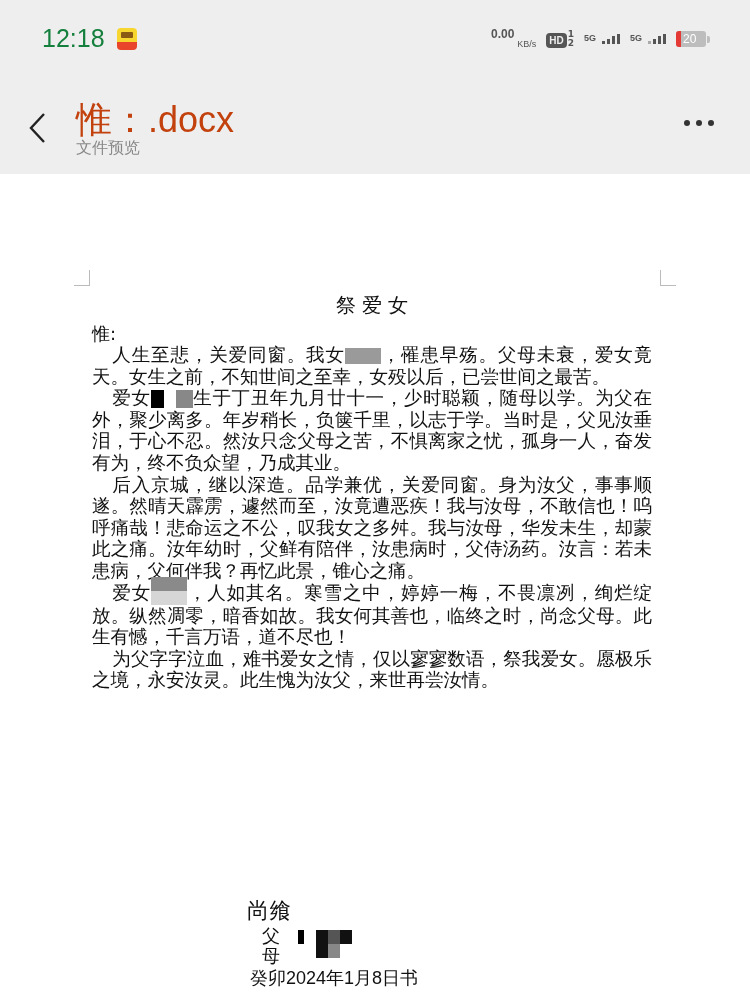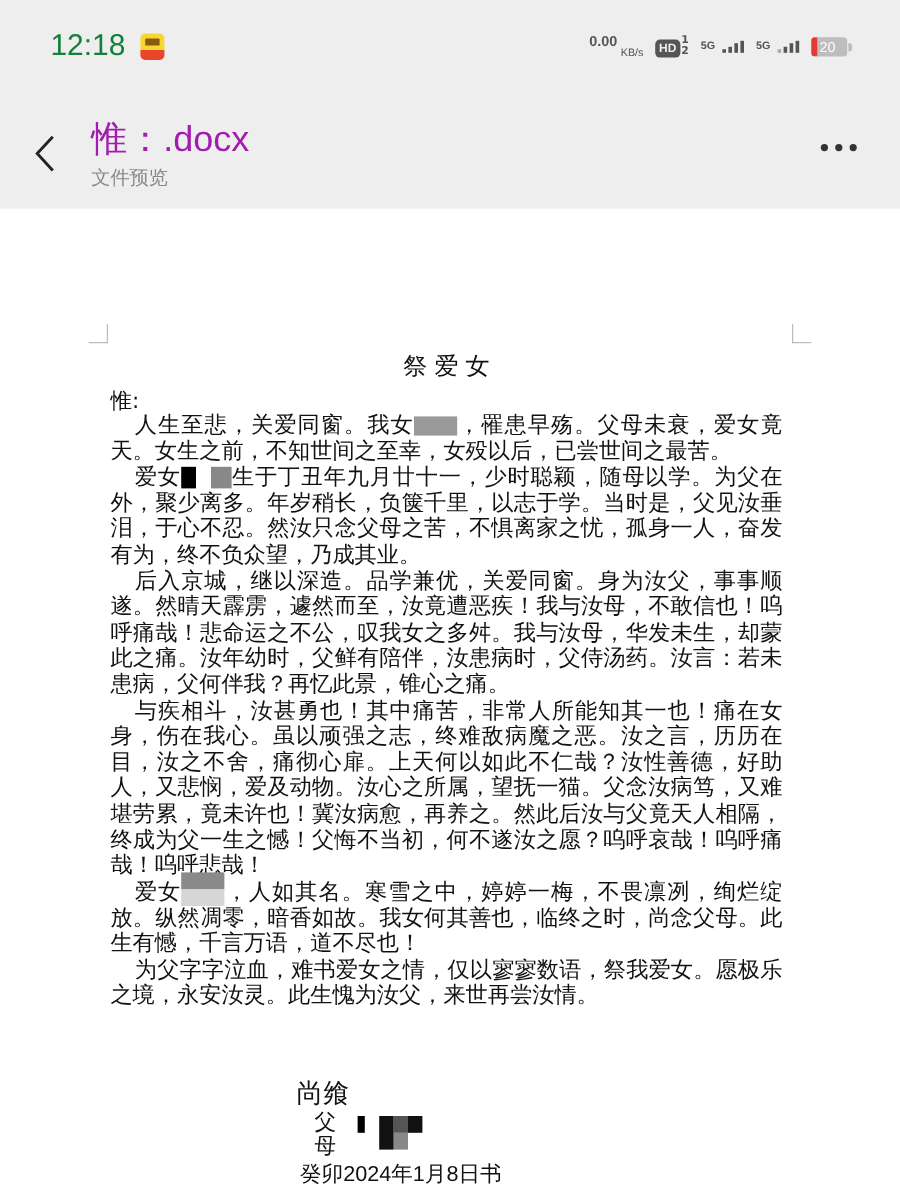--- a/index.html
+++ b/index.html
@@ -22,21 +22,21 @@
   .sig { display: flex; flex-direction: row; align-items: flex-start; }
   .sig .lbl { font-size: 9px; font-weight: bold; line-height: 9px; font-family: "Liberation Sans", sans-serif; }
   .bars { display: flex; align-items: flex-end; gap: 2px; height: 10px; margin-left: 6px; }
   .bars span { width: 3px; background: #555; display: block; }
   .battery { position: relative; width: 30px; height: 16px; border-radius: 3px; background: #bdbdbd; overflow: hidden; }
   .battery .lvl { position: absolute; left: 0; top: 0; bottom: 0; width: 5px; background: #e53935; }
   .battery .txt { position: absolute; left: 7px; top: 0; font-size: 12px; color: #fff; line-height: 16px; font-family: "Liberation Sans", sans-serif; }
   .battery-tip { width: 3px; height: 7px; background: #bdbdbd; border-radius: 0 2px 2px 0; margin-left: -9px; }
 
   .back-btn { position: absolute; left: 26px; top: 110px; width: 24px; height: 36px; cursor: pointer; }
-  .doc-title { position: absolute; left: 76px; top: 96px; font-size: 30px; color: #a21caf; font-family: "Liberation Sans", sans-serif; }
+  .doc-title { position: absolute; left: 76px; top: 96px; font-size: 36px; color: #c2410c; font-family: "Liberation Sans", sans-serif; }
   .doc-subtitle { position: absolute; left: 76px; top: 138px; font-size: 16px; color: #888; }
   .more-btn { position: absolute; right: 36px; top: 120px; display: flex; gap: 6px; cursor: pointer; }
   .more-btn span { width: 6px; height: 6px; border-radius: 50%; background: #333; display: block; }
 
   .doc-area { position: absolute; left: 0; top: 174px; width: 750px; height: 825px; background: #fff; }
   .corner { position: absolute; width: 16px; height: 16px; border-color: #bbb; border-style: solid; }
   .corner.tl { left: 74px; top: 96px; border-width: 0 1px 1px 0; }
   .corner.tr { left: 660px; top: 96px; border-width: 0 0 1px 1px; }
 
   .page-title { position: absolute; left: 0; width: 750px; top: 118px; text-align: center; font-size: 20px; letter-spacing: 6px; }
@@ -122,21 +122,20 @@
   <div class="corner tl"></div>
   <div class="corner tr"></div>
 
   <div class="page-title">祭爱女</div>
   <div class="salutation">惟:</div>
 
   <div class="body-text">
     <p><span>人生至悲，关爱同窗。我女</span><span class="redact grey"></span><span>，罹患早殇。父母未衰，爱女竟天。女生之前，不知世间之至幸，女殁以后，已尝世间之最苦。</span></p>
     <p><span>爱女</span><span class="redact mixed"></span><span>生于丁丑年九月廿十一，少时聪颖，随母以学。为父在外，聚少离多。年岁稍长，负箧千里，以志于学。当时是，父见汝垂泪，于心不忍。然汝只念父母之苦，不惧离家之忧，孤身一人，奋发有为，终不负众望，乃成其业。</span></p>
     <p>后入京城，继以深造。品学兼优，关爱同窗。身为汝父，事事顺遂。然晴天霹雳，遽然而至，汝竟遭恶疾！我与汝母，不敢信也！呜呼痛哉！悲命运之不公，叹我女之多舛。我与汝母，华发未生，却蒙此之痛。汝年幼时，父鲜有陪伴，汝患病时，父侍汤药。汝言：若未患病，父何伴我？再忆此景，锥心之痛。</p>
-    <p>与疾相斗，汝甚勇也！其中痛苦，非常人所能知其一也！痛在女身，伤在我心。虽以顽强之志，终难敌病魔之恶。汝之言，历历在目，汝之不舍，痛彻心扉。上天何以如此不仁哉？汝性善德，好助人，又悲悯，爱及动物。汝心之所属，望抚一猫。父念汝病笃，又难堪劳累，竟未许也！冀汝病愈，再养之。然此后汝与父竟天人相隔，终成为父一生之憾！父悔不当初，何不遂汝之愿？呜呼哀哉！呜呼痛哉！呜呼悲哉！</p>
     <p><span>爱女</span><span class="redact blur"></span><span>，人如其名。寒雪之中，婷婷一梅，不畏凛冽，绚烂绽放。纵然凋零，暗香如故。我女何其善也，临终之时，尚念父母。此生有憾，千言万语，道不尽也！</span></p>
     <p>为父字字泣血，难书爱女之情，仅以寥寥数语，祭我爱女。愿极乐之境，永安汝灵。此生愧为汝父，来世再尝汝情。</p>
   </div>
 
   <div class="closing">尚飨</div>
 
   <div class="sign-block">
     <div>父</div>
     <div>母</div>
     <div class="pix"></div>

